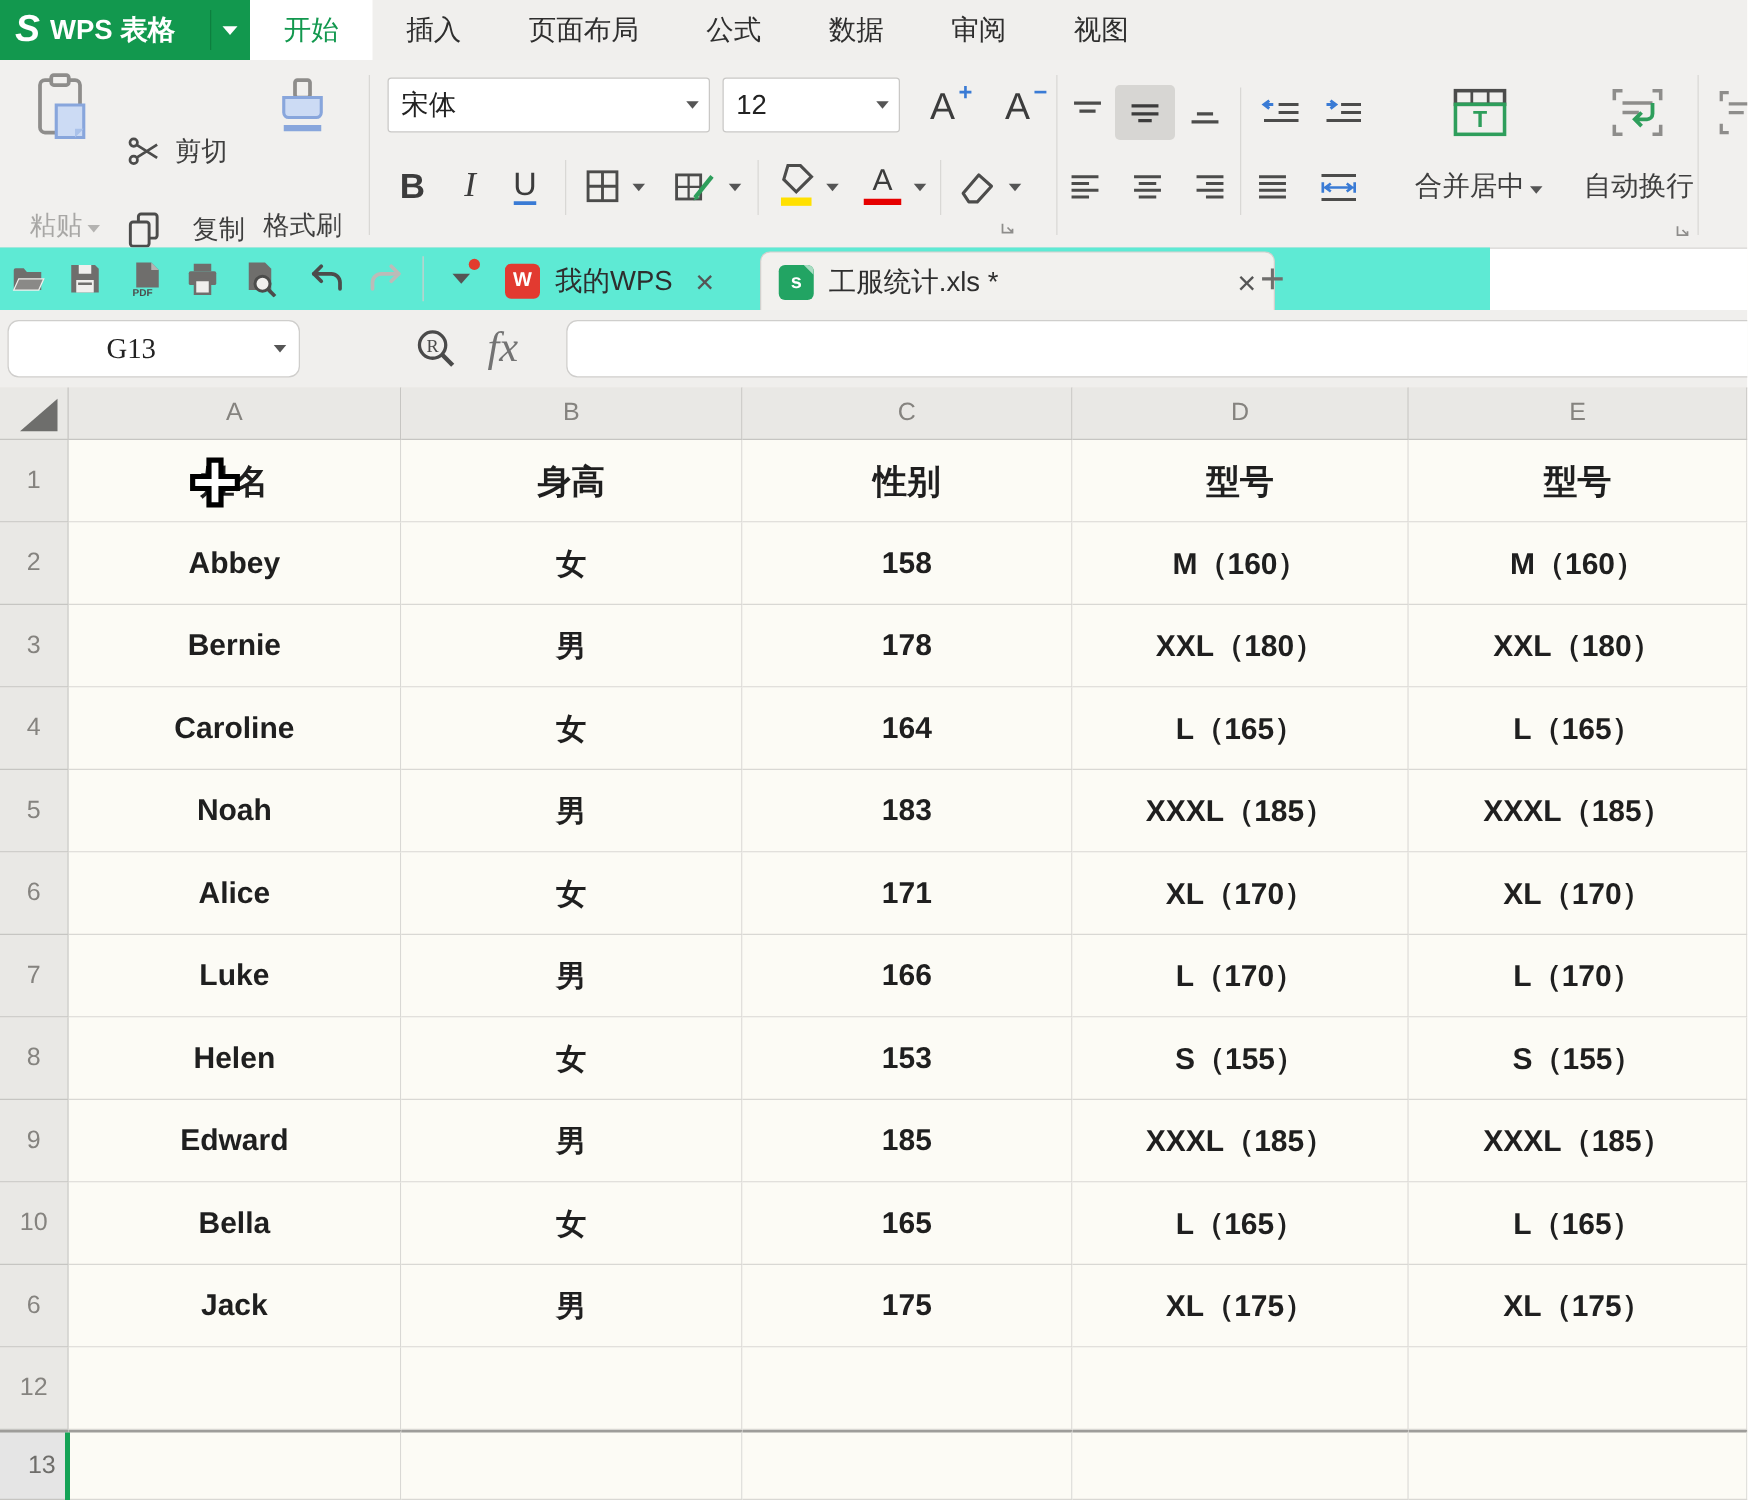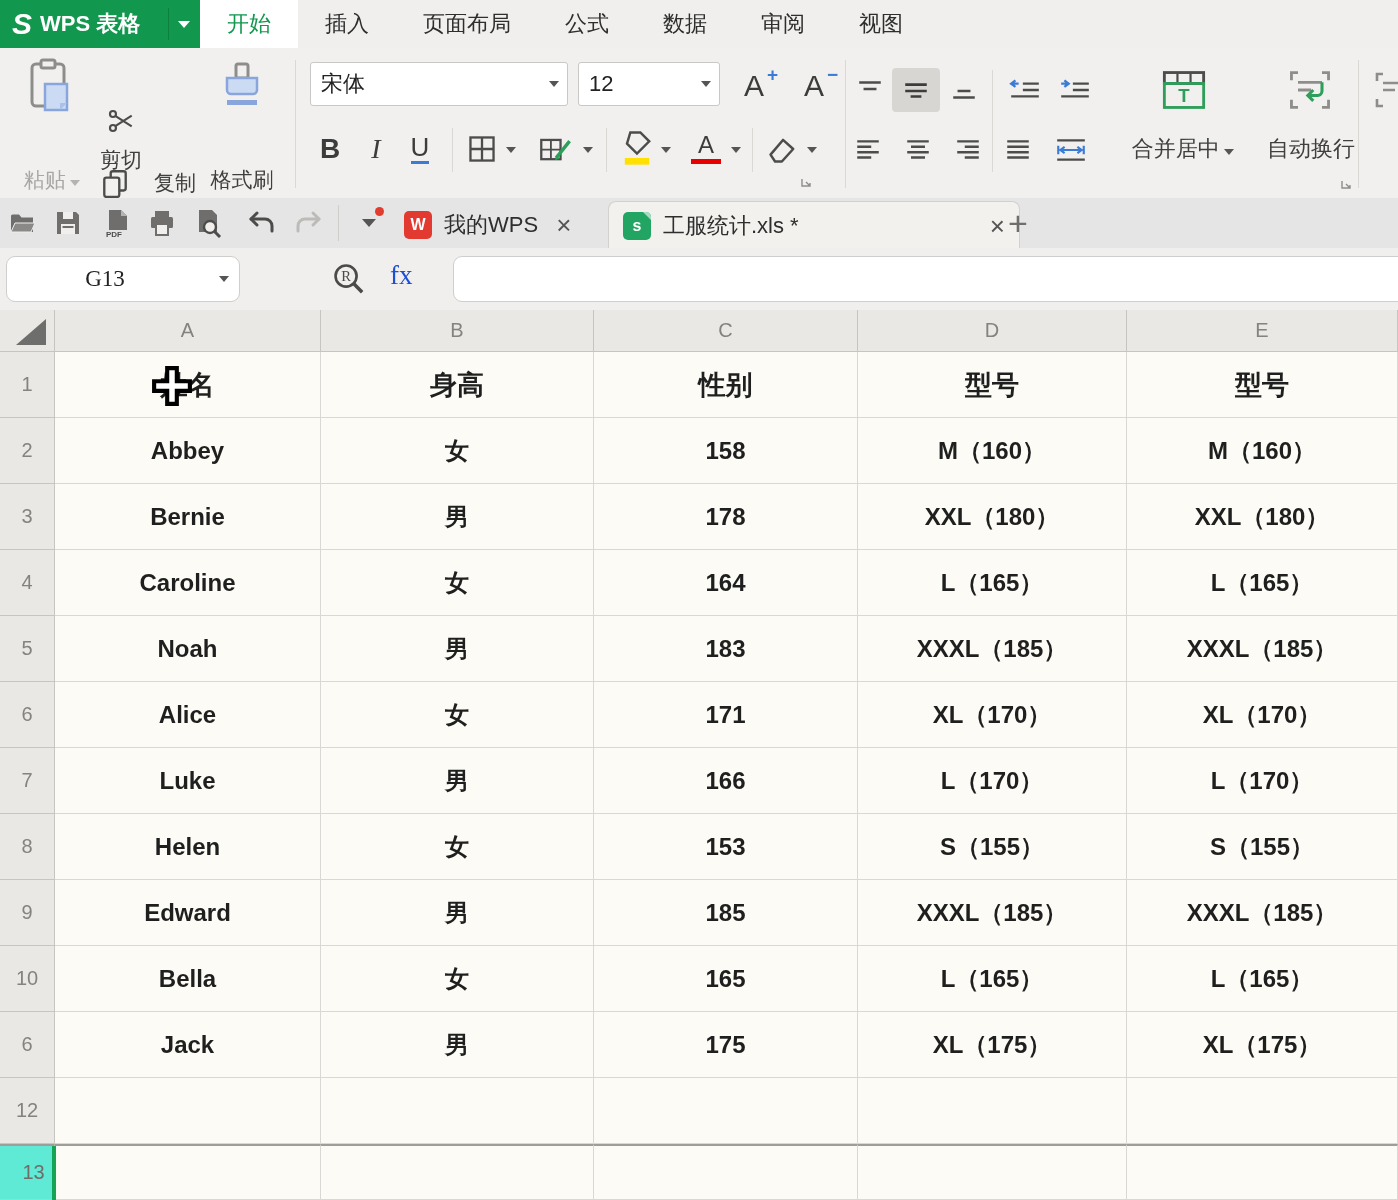--- a/index.html
+++ b/index.html
@@ -36,51 +36,51 @@
   .afont{font-size:30px;color:#3c3c3c;line-height:1;position:relative;}
   .afont sup{position:absolute;top:-6px;right:-14px;font-size:19px;color:#3a7bd5;font-weight:bold;}
   .acolor{font-size:24px;color:#3c3c3c;line-height:1;text-align:center;}
   .cbar{width:30px;height:5px;margin-top:2px;}
   .selbox{background:#d7d6d3;border-radius:4px;}
   .launcher{position:absolute;width:12px;height:12px;}
   .grouplabelblock{position:absolute;text-align:center;}
   .grouplabelblock .rlabel{font-size:22px;}
 
   
-  .docbar{position:absolute;left:0;top:198px;width:1398px;height:50px;background:#e5e5e5;border-bottom:1px solid #cfcecb;}
+  .docbar{position:absolute;left:0;top:198px;width:1192px;height:50px;background:#5eead4;border-bottom:1px solid #cfcecb;}
   .qbtn{position:absolute;top:9px;width:32px;height:32px;display:flex;align-items:center;justify-content:center;}
   .doctab{position:absolute;top:3px;height:47px;display:flex;align-items:center;font-size:22px;color:#2e2e2e;}
   .doctab.active{background:#f2f1ee;border:1px solid #d2d1ce;border-bottom:none;border-radius:8px 8px 0 0;}
   .tabclose{font-size:26px;color:#555;margin-left:18px;line-height:1;}
   .docicon{width:28px;height:28px;border-radius:5px;display:flex;align-items:center;justify-content:center;color:#fff;font-weight:bold;font-size:16px;margin-right:12px;position:relative;}
   .docicon.red{background:#e23a30;}
   .docicon.green{background:#22a463;}
   .docicon.green::after{content:"";position:absolute;right:0;top:0;border-left:8px solid transparent;border-top:8px solid #a8dcc2;border-top-right-radius:5px;}
   .plusbtn{font-size:34px;color:#6f6e6c;line-height:1;}
   .reddot{position:absolute;width:9px;height:9px;border-radius:50%;background:#e23c2e;}
 
   
   .formulabar{position:absolute;left:0;top:248px;width:1398px;height:62px;background:#f0efed;border-bottom:1px solid #cfcecb;}
   .namebox{position:absolute;left:6px;top:8px;width:232px;height:44px;background:#fff;border:1px solid #cfcecc;border-radius:9px;display:flex;align-items:center;gap:16px;}
   .nameval{flex:1;text-align:center;font-family:"Liberation Serif","DejaVu Serif",serif;font-size:23px;color:#222;}
-  .fxtext{position:absolute;left:390px;top:12px;font-family:"Liberation Serif","DejaVu Serif",serif;font-size:27px;color:#1d4ed8;}
+  .fxtext{position:absolute;left:390px;top:12px;font-family:"Liberation Serif","DejaVu Serif",serif;font-style:italic;font-size:34px;color:#737373;}
   .fbox{position:absolute;left:453px;top:8px;width:940px;height:44px;background:#fff;border:1px solid #cfcecc;border-radius:9px;font-size:22px;padding:0 10px;display:flex;align-items:center;}
 
   
   .grid{position:absolute;left:0;top:310px;width:1398px;height:890px;display:grid;
         grid-template-columns:55px 266px 273px 264px 269px 271px;
         grid-template-rows:42px repeat(12,66px) minmax(0,1fr);
         background:#fcfbf5;position:absolute;}
   .corner{background:#e9e8e5;border-right:1px solid #c6c5c2;border-bottom:1px solid #c6c5c2;position:relative;}
   .tri{position:absolute;right:8px;bottom:6px;width:0;height:0;border-left:30px solid transparent;border-bottom:26px solid #6e6e6c;}
   .colhead,.rowhead{background:#e9e8e5;color:#85837f;font-size:20px;display:flex;align-items:center;justify-content:center;border-right:1px solid #c6c5c2;border-bottom:1px solid #c6c5c2;}
   .cell{background:#fcfbf5;border-right:1px solid #d9d8d4;border-bottom:1px solid #d9d8d4;display:flex;align-items:center;justify-content:center;font-size:24px;font-weight:600;color:#1f1f1f;}
   .cell.hrow{font-size:27px;font-weight:700;}
   .r13{border-top:2px solid #9e9d9a;}
-  .rowhead.rh13{background:#5eead4;color:#6e6d6a;padding-left:13px;}
+  .rowhead.rh13{background:#e5e5e5;color:#6e6d6a;padding-left:13px;}
   .selbar{position:absolute;left:52px;top:836px;bottom:0;width:4px;background:#15a356;z-index:3;}
   .cellcursor{position:absolute;left:150px;top:54px;z-index:4;pointer-events:none;}
   svg{display:block;}
 </style>
 </head>
 <body>
 
 <div class="app">
 
   <div class="menubar">
@@ -108,21 +108,21 @@
         <rect x="5" y="6" width="32" height="42" rx="4" fill="none" stroke="#8e8d8b" stroke-width="3"></rect>
         <rect x="14" y="2" width="14" height="8" rx="2" fill="#f1f0ee" stroke="#8e8d8b" stroke-width="3"></rect>
         <path d="M18 26 h22 v26 h-22 z" fill="#ccdbf4" stroke="#88a6dc" stroke-width="2.5"></path>
         <path d="M33 52 l7 -7 h-7 z" fill="#aac2ea"></path>
       </svg>
     </div>
     <div class="abs" style="left:16px;top:118px;width:72px;text-align:center;">
       <span class="rlabel dis">粘贴</span>
       <span class="caret dis"></span>
     </div>
-    <div class="abs" style="left:100px;top:58px;display:flex;align-items:center;gap:10px;flex-direction:column;">
+    <div class="abs" style="left:100px;top:58px;display:flex;align-items:center;gap:10px;">
       <svg width="30" height="30" viewBox="0 0 28 28">
         <circle cx="6.5" cy="7.5" r="2.8" fill="none" stroke="#4c4c4b" stroke-width="2"></circle>
         <circle cx="6.5" cy="20.5" r="2.8" fill="none" stroke="#4c4c4b" stroke-width="2"></circle>
         <path d="M9 9.5 L24 19 M9 18.5 L24 9" fill="none" stroke="#4c4c4b" stroke-width="2"></path>
       </svg>
       <span class="rlabel">剪切</span>
     </div>
     <div class="abs" style="left:100px;top:120px;display:flex;align-items:center;gap:24px;">
       <svg width="30" height="30" viewBox="0 0 28 28">
         <rect x="10" y="3" width="14" height="18" rx="2" fill="none" stroke="#4c4c4b" stroke-width="2.2"></rect>

